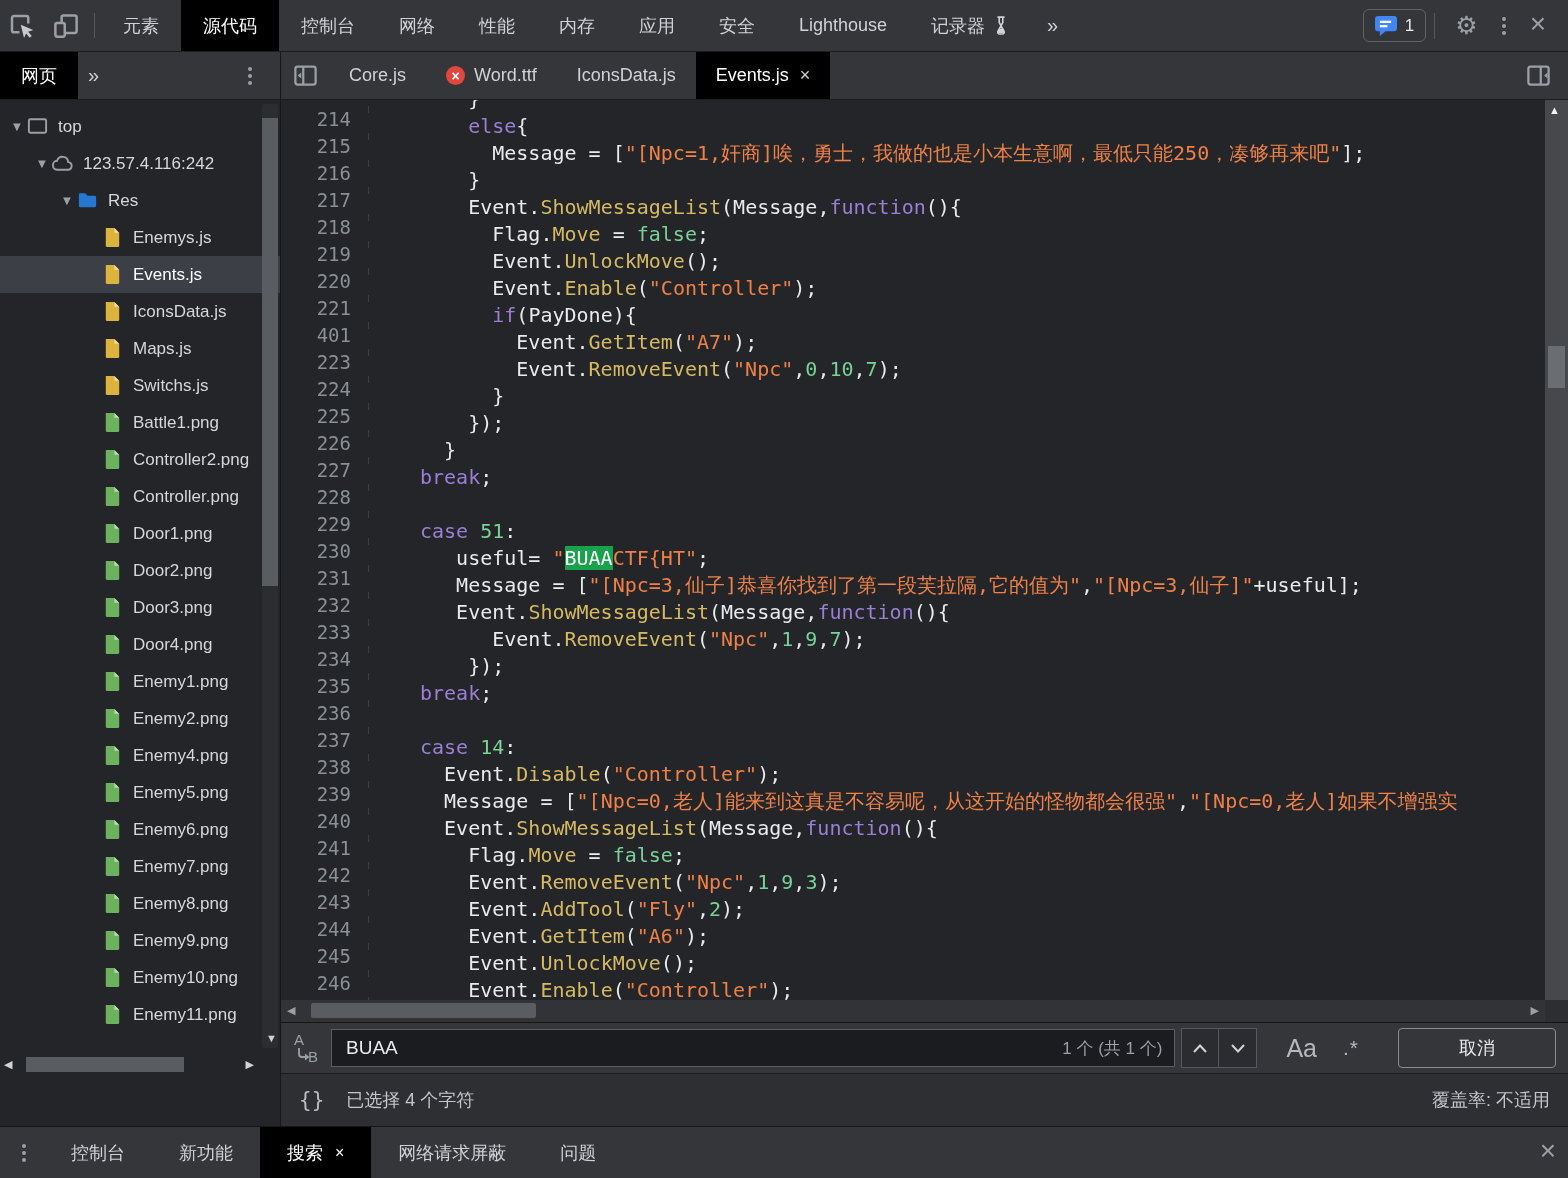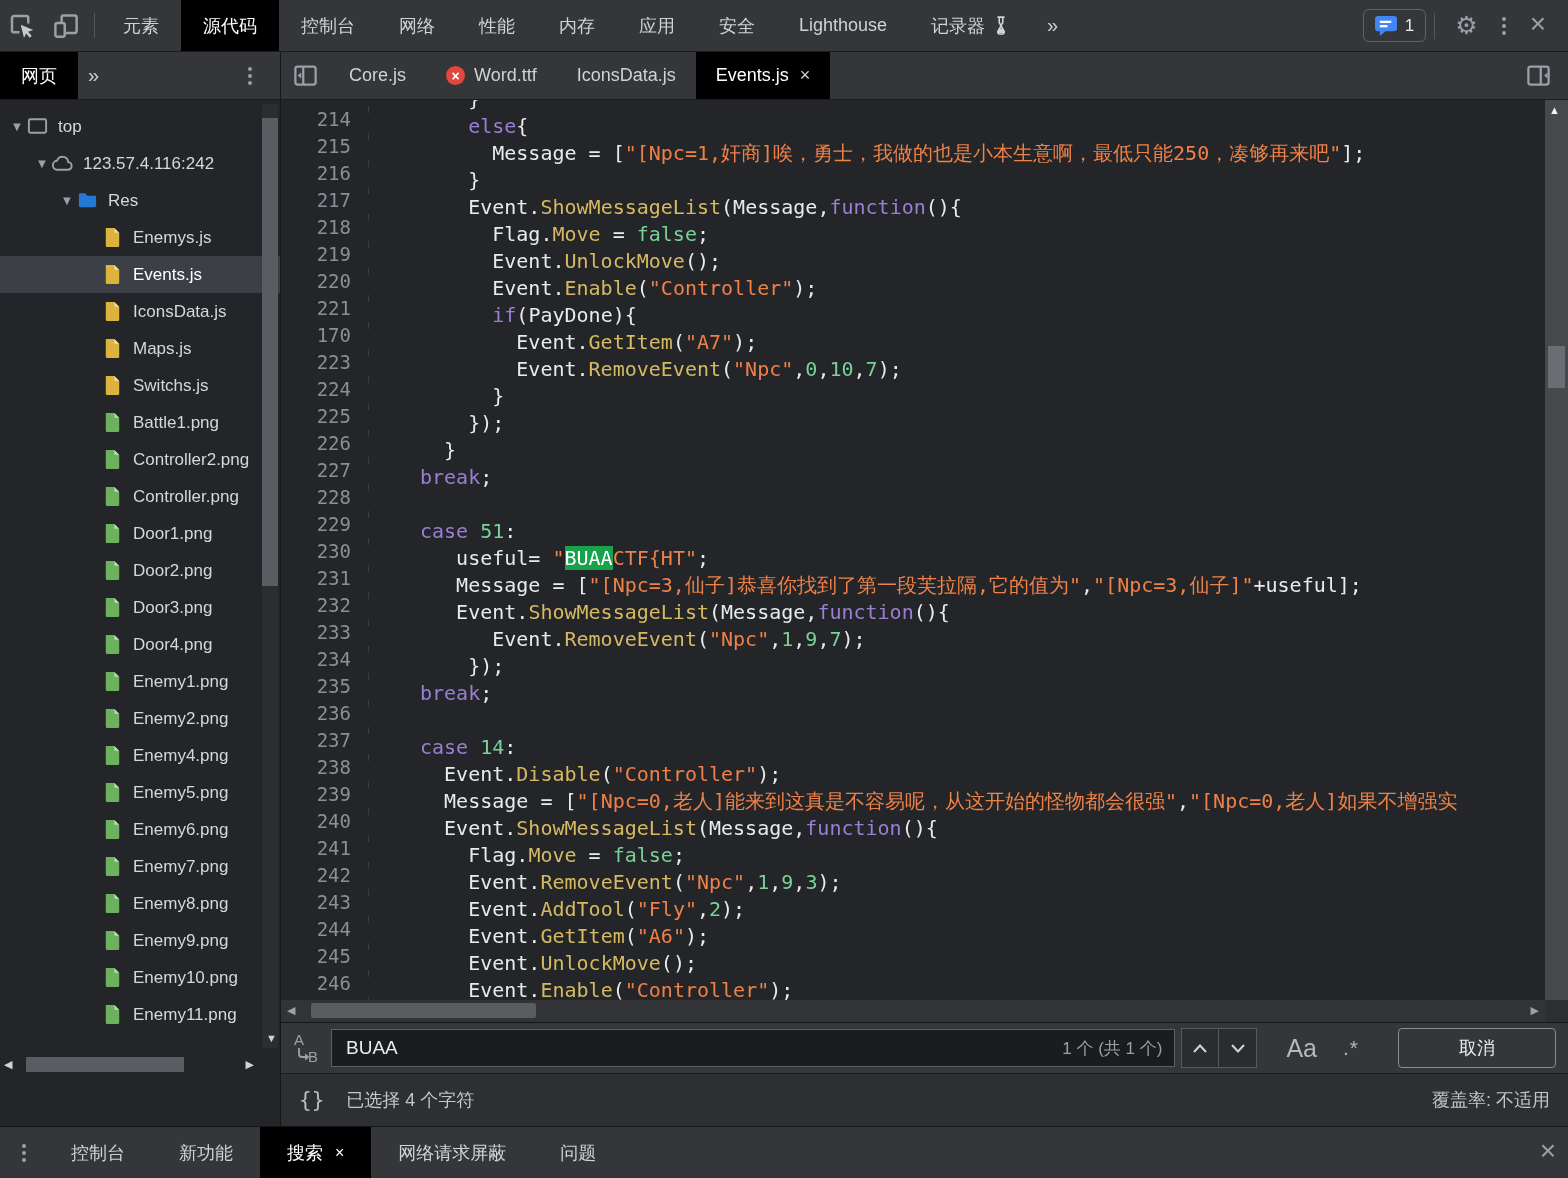--- a/index.html
+++ b/index.html
@@ -500,21 +500,21 @@
         <div id="code-region">
           <div id="code-lines">
               <div class="code-row"><span class="ln">214</span><span class="code"><span class="tk-pl">    }</span></span></div>
               <div class="code-row"><span class="ln">215</span><span class="code"><span class="tk-pl">    </span><span class="tk-kw">else</span><span class="tk-pl">{</span></span></div>
               <div class="code-row"><span class="ln">216</span><span class="code"><span class="tk-pl">      Message = [</span><span class="tk-st">"[Npc=1,奸商]唉，勇士，我做的也是小本生意啊，最低只能250，凑够再来吧"</span><span class="tk-pl">];</span></span></div>
               <div class="code-row"><span class="ln">217</span><span class="code"><span class="tk-pl">    }</span></span></div>
               <div class="code-row"><span class="ln">218</span><span class="code"><span class="tk-pl">    Event.</span><span class="tk-fn">ShowMessageList</span><span class="tk-pl">(Message,</span><span class="tk-kw">function</span><span class="tk-pl">(){</span></span></div>
               <div class="code-row"><span class="ln">219</span><span class="code"><span class="tk-pl">      Flag.</span><span class="tk-fn">Move</span><span class="tk-pl"> = </span><span class="tk-nu">false</span><span class="tk-pl">;</span></span></div>
               <div class="code-row"><span class="ln">220</span><span class="code"><span class="tk-pl">      Event.</span><span class="tk-fn">UnlockMove</span><span class="tk-pl">();</span></span></div>
               <div class="code-row"><span class="ln">221</span><span class="code"><span class="tk-pl">      Event.</span><span class="tk-fn">Enable</span><span class="tk-pl">(</span><span class="tk-st">"Controller"</span><span class="tk-pl">);</span></span></div>
-              <div class="code-row"><span class="ln">170</span><span class="code"><span class="tk-pl">      </span><span class="tk-kw">if</span><span class="tk-pl">(PayDone){</span></span></div>
+              <div class="code-row"><span class="ln">401</span><span class="code"><span class="tk-pl">      </span><span class="tk-kw">if</span><span class="tk-pl">(PayDone){</span></span></div>
               <div class="code-row"><span class="ln">223</span><span class="code"><span class="tk-pl">        Event.</span><span class="tk-fn">GetItem</span><span class="tk-pl">(</span><span class="tk-st">"A7"</span><span class="tk-pl">);</span></span></div>
               <div class="code-row"><span class="ln">224</span><span class="code"><span class="tk-pl">        Event.</span><span class="tk-fn">RemoveEvent</span><span class="tk-pl">(</span><span class="tk-st">"Npc"</span><span class="tk-pl">,</span><span class="tk-nu">0</span><span class="tk-pl">,</span><span class="tk-nu">10</span><span class="tk-pl">,</span><span class="tk-nu">7</span><span class="tk-pl">);</span></span></div>
               <div class="code-row"><span class="ln">225</span><span class="code"><span class="tk-pl">      }</span></span></div>
               <div class="code-row"><span class="ln">226</span><span class="code"><span class="tk-pl">    });</span></span></div>
               <div class="code-row"><span class="ln">227</span><span class="code"><span class="tk-pl">  }</span></span></div>
               <div class="code-row"><span class="ln">228</span><span class="code"><span class="tk-kw">break</span><span class="tk-pl">;</span></span></div>
               <div class="code-row"><span class="ln">229</span><span class="code"></span></div>
               <div class="code-row"><span class="ln">230</span><span class="code"><span class="tk-kw">case</span><span class="tk-pl"> </span><span class="tk-nu">51</span><span class="tk-pl">:</span></span></div>
               <div class="code-row"><span class="ln">231</span><span class="code"><span class="tk-pl">   useful= </span><span class="tk-st">"</span><span class="tk-hl">BUAA</span><span class="tk-st">CTF{HT"</span><span class="tk-pl">;</span></span></div>
               <div class="code-row"><span class="ln">232</span><span class="code"><span class="tk-pl">   Message = [</span><span class="tk-st">"[Npc=3,仙子]恭喜你找到了第一段芙拉隔,它的值为"</span><span class="tk-pl">,</span><span class="tk-st">"[Npc=3,仙子]"</span><span class="tk-pl">+useful];</span></span></div>

